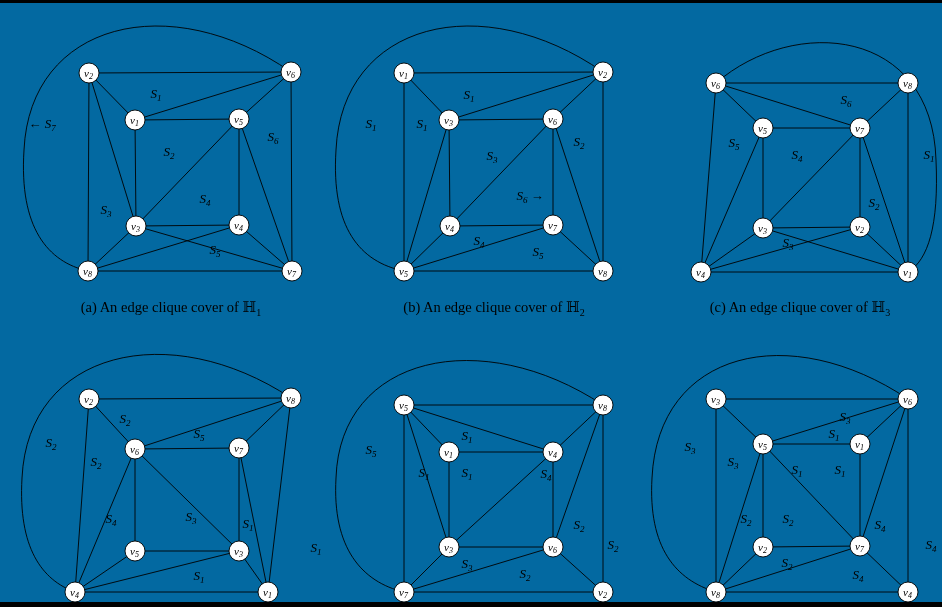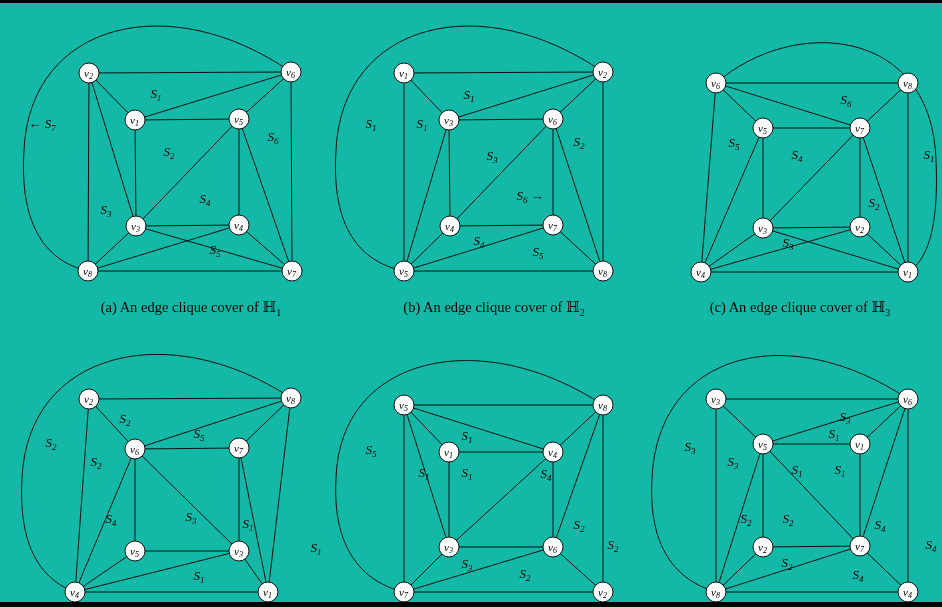--- a/index.html
+++ b/index.html
@@ -1,17 +1,17 @@
 <!DOCTYPE html>
 <html><head>
 <meta charset="utf-8">
 <style>
   html,body{margin:0;padding:0;background:#fff;}
   .stage{
-    position:relative;width:942px;height:607px;background:#14b8a6;overflow:hidden;
+    position:relative;width:942px;height:607px;background:#0369a1;overflow:hidden;
     font-family:"Liberation Serif","DejaVu Serif",serif;color:#000;
   }
   .bar{position:absolute;left:0;width:100%;background:#000;}
   .bar-top{top:0;height:3px;}
   .bar-bottom{bottom:0;height:5px;z-index:6;}
   svg.fig{position:absolute;left:0;top:0;}
   svg.fig text{font-family:"Liberation Serif","DejaVu Serif",serif;fill:#000;}
   .cap{
     position:absolute;transform:translateX(-50%);
     font-size:14.5px;white-space:nowrap;line-height:16px;
@@ -288,18 +288,18 @@
         <text x="840" y="474" text-anchor="middle" font-size="13" font-style="italic">S<tspan font-size="9" dy="3">1</tspan></text>
         <text x="746" y="523" text-anchor="middle" font-size="13" font-style="italic">S<tspan font-size="9" dy="3">2</tspan></text>
         <text x="788" y="523" text-anchor="middle" font-size="13" font-style="italic">S<tspan font-size="9" dy="3">2</tspan></text>
         <text x="787" y="567" text-anchor="middle" font-size="13" font-style="italic">S<tspan font-size="9" dy="3">2</tspan></text>
         <text x="880" y="529" text-anchor="middle" font-size="13" font-style="italic">S<tspan font-size="9" dy="3">4</tspan></text>
         <text x="931" y="549" text-anchor="middle" font-size="13" font-style="italic">S<tspan font-size="9" dy="3">4</tspan></text>
         <text x="858" y="579" text-anchor="middle" font-size="13" font-style="italic">S<tspan font-size="9" dy="3">4</tspan></text>
       </g>
     </svg>
   <div id="captions">
-      <div class="cap" style="left: 171px; top: 299px; margin-left: 20px;"><span>(a) An edge clique cover of </span><span>ℍ</span><sub>1</sub></div>
+      <div class="cap" style="left: 171px; top: 299px;"><span>(a) An edge clique cover of </span><span>ℍ</span><sub>1</sub></div>
       <div class="cap" style="left: 494px; top: 299px;"><span>(b) An edge clique cover of </span><span>ℍ</span><sub>2</sub></div>
       <div class="cap" style="left: 800px; top: 299px; text-align: center;"><span>(c) An edge clique cover of </span><span>ℍ</span><sub>3</sub></div>
     </div>
   <div class="bar bar-bottom"></div>
 </div>
 
 </body></html>

